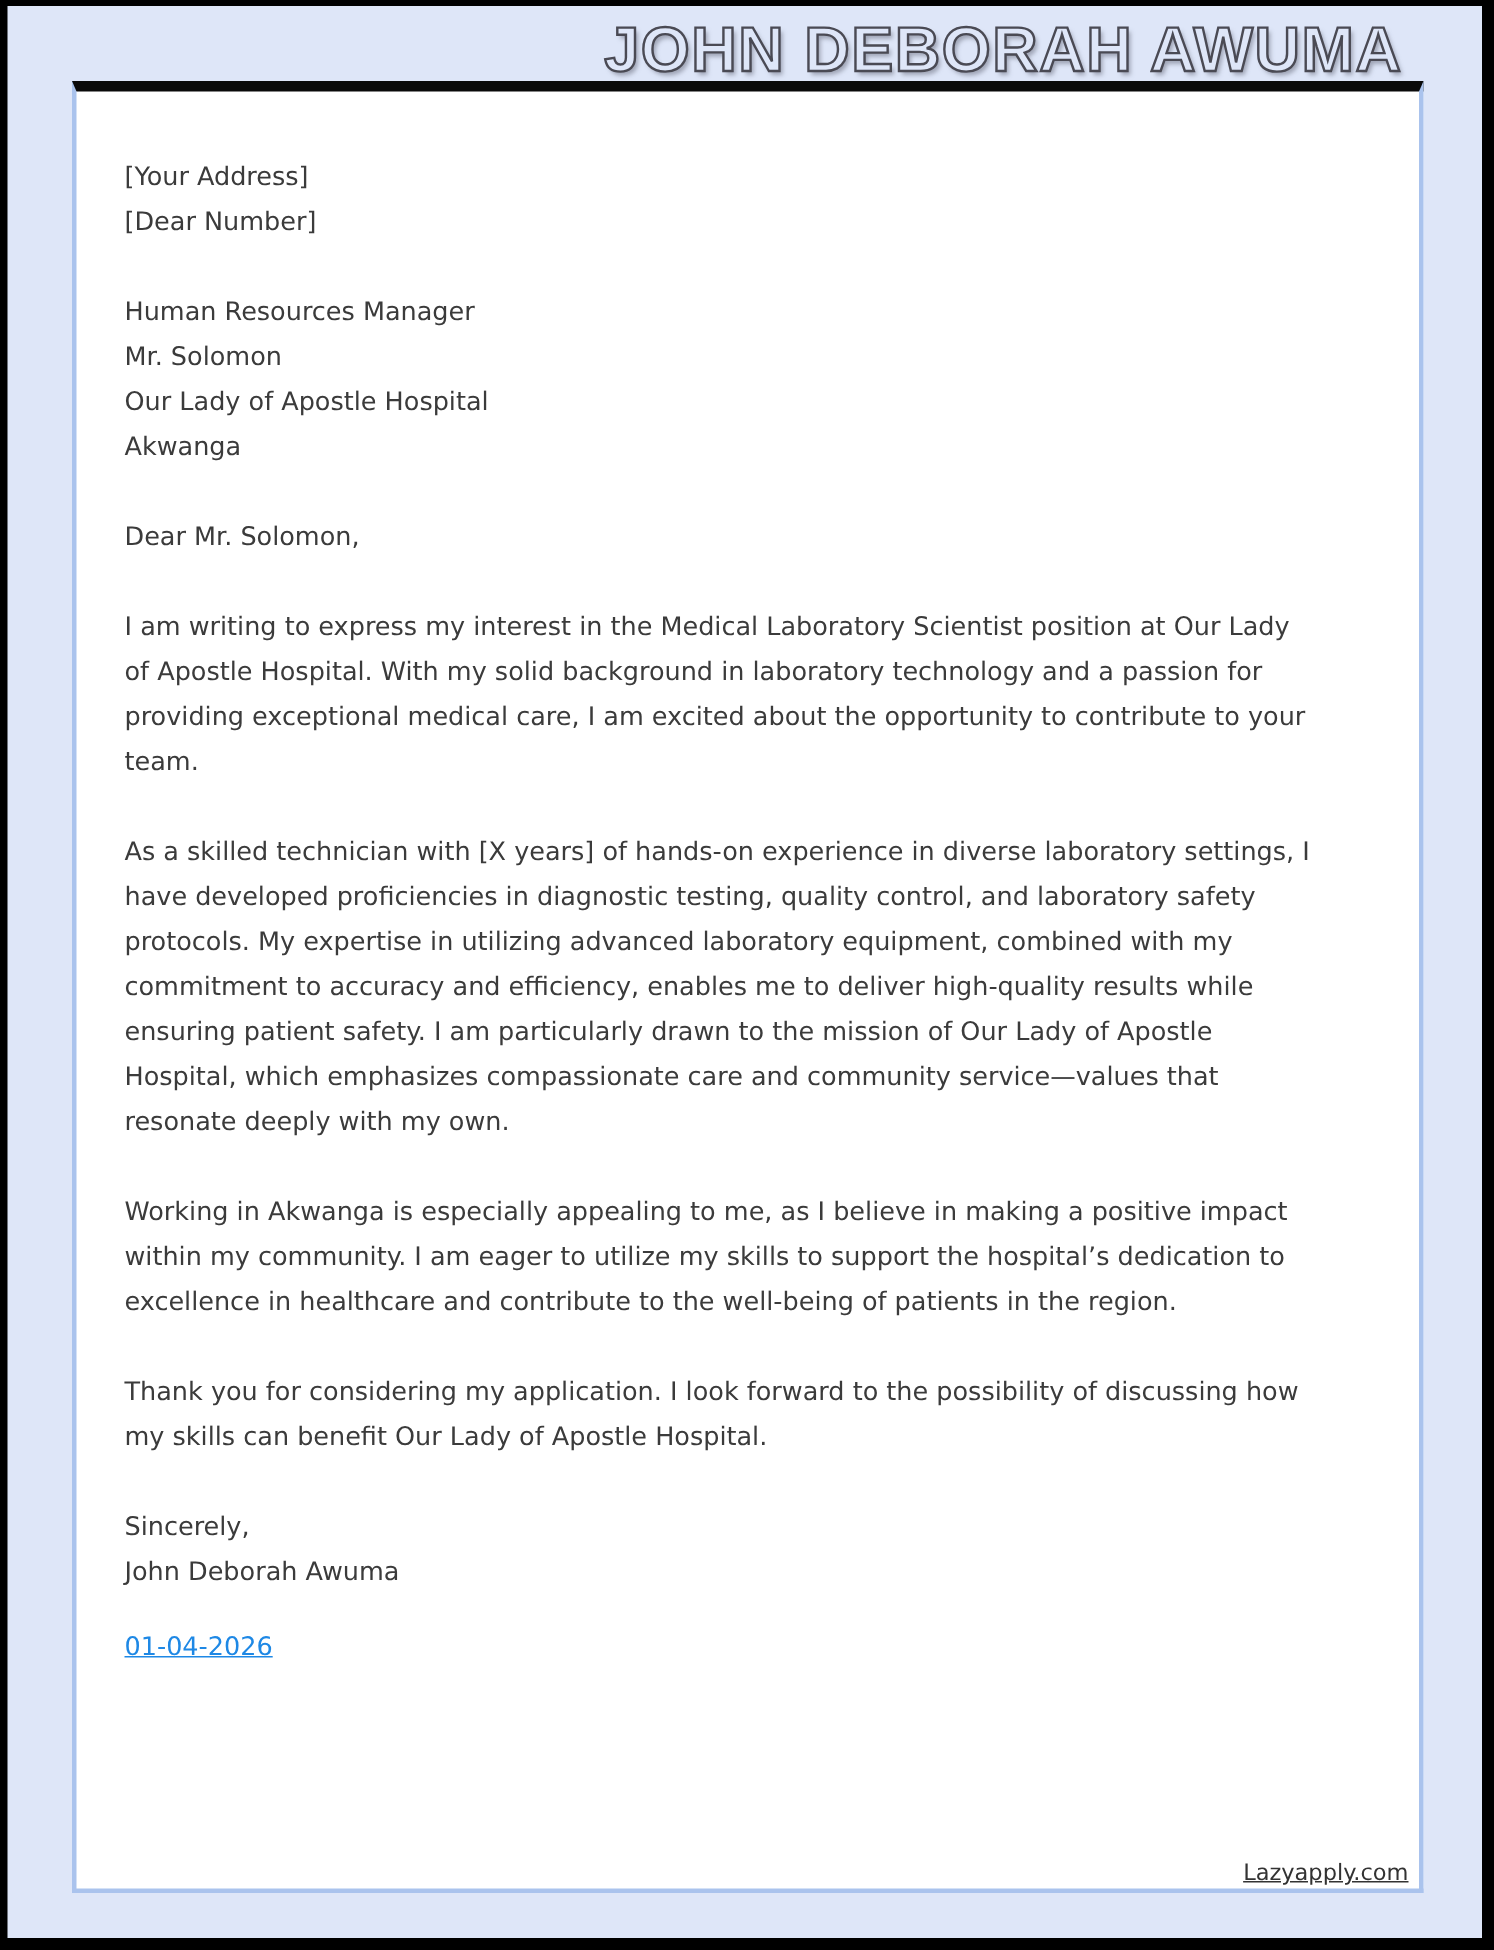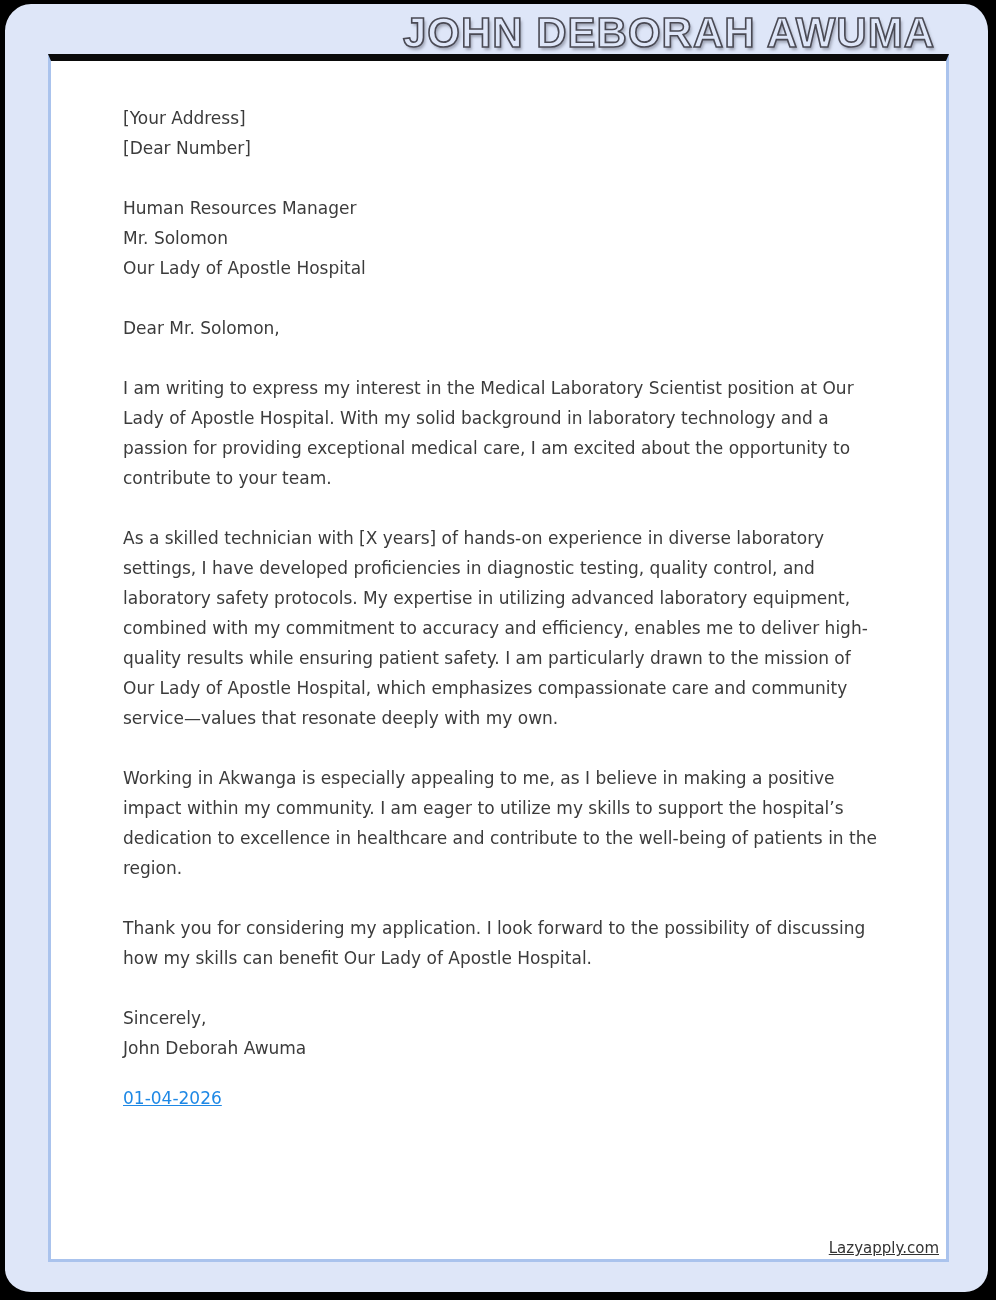--- a/index.html
+++ b/index.html
@@ -10,21 +10,20 @@
     box-sizing: border-box;
     background: #dee6f8;
     border-style: solid;
     border-color: #000;
     border-top-width: 4px;
     border-left-width: 5px;
     border-right-width: 8px;
     border-bottom-width: 8px;
     overflow: hidden;
     font-family: "DejaVu Sans", sans-serif;
-    border-radius: 31px;
   }
   .header {
     position: absolute;
     top: 7px;
     left: 43px;
     width: 901px;
     text-align: right;
     padding-right: 14px;
     box-sizing: border-box;
     white-space: nowrap;
@@ -45,21 +44,21 @@
     left: 43px;
     top: 50px;
     width: 901px;
     height: 1208px;
     box-sizing: border-box;
     background: #ffffff;
     border-top: 7px solid #0a0a0a;
     border-left: 3px solid #aac3ed;
     border-right: 3px solid #aac3ed;
     border-bottom: 3px solid #aac3ed;
-    padding: 42px 50px 0 72px;
+    padding: 42px 50px 0 32px;
     font-size: 17px;
     line-height: 30px;
     color: #3b3b3b;
   }
   .block { margin: 0 0 30px 0; }
   .para  { margin: 0 17px 30px 0; }
   .closing-block { margin-bottom: 0; }
   .date-line {
     margin-top: 20px;
     color: #1e88e5;
@@ -89,20 +88,21 @@
 
     <div class="block">
       <div>[Your Address]</div>
       <div>[Dear Number]</div>
     </div>
 
     <div class="block">
       <div>Human Resources Manager</div>
       <div>Mr. Solomon</div>
       <div>Our Lady of Apostle Hospital</div>
+      <div>Akwanga</div>
     </div>
 
     <div class="block">
       <div>Dear Mr. Solomon,</div>
     </div>
 
     <p class="para">I am writing to express my interest in the Medical Laboratory Scientist position at Our Lady of Apostle Hospital. With my solid background in laboratory technology and a passion for providing exceptional medical care, I am excited about the opportunity to contribute to your team.</p>
     <p class="para">As a skilled technician with [X years] of hands-on experience in diverse laboratory settings, I have developed proficiencies in diagnostic testing, quality control, and laboratory safety protocols. My expertise in utilizing advanced laboratory equipment, combined with my commitment to accuracy and efficiency, enables me to deliver high-quality results while ensuring patient safety. I am particularly drawn to the mission of Our Lady of Apostle Hospital, which emphasizes compassionate care and community service—values that resonate deeply with my own.</p>
     <p class="para">Working in Akwanga is especially appealing to me, as I believe in making a positive impact within my community. I am eager to utilize my skills to support the hospital’s dedication to excellence in healthcare and contribute to the well-being of patients in the region.</p>
     <p class="para">Thank you for considering my application. I look forward to the possibility of discussing how my skills can benefit Our Lady of Apostle Hospital.</p>

